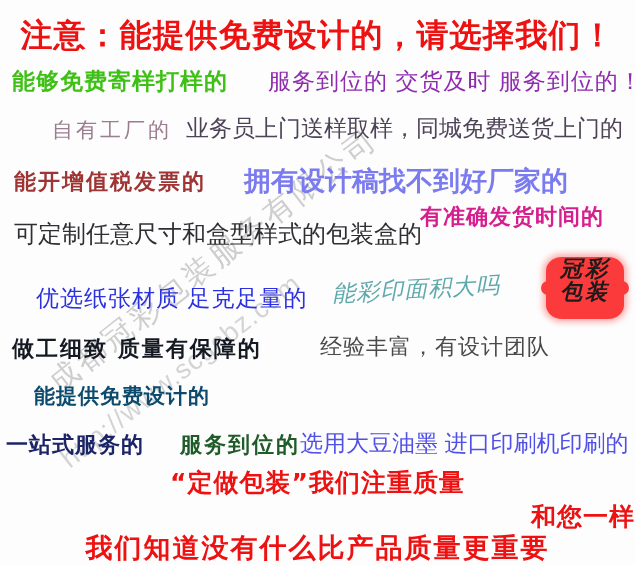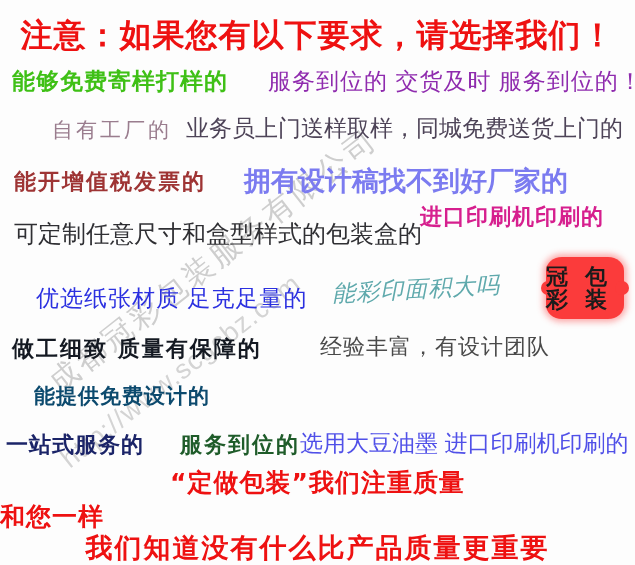--- a/index.html
+++ b/index.html
@@ -128,42 +128,44 @@
   .r8a { left: 6px;   top: 430px; font-size: 22px; font-weight: bold; color: #1b2468;
          font-family: "DejaVu Sans", sans-serif; letter-spacing: 1px; }
   .r8b { left: 180px; top: 430px; font-size: 22px; font-weight: bold; color: #1f5c2a;
          font-family: "DejaVu Sans", sans-serif; letter-spacing: 2px; }
   .r8c { left: 300px; top: 428px; font-size: 23px; color: #5050e8; letter-spacing: 0px; }
 
   
   .f1 { left: 0; right: 0; top: 466px; text-align: center; font-size: 25px;
         font-weight: bold; color: #ee1111; letter-spacing: 1px;
         font-family: "DejaVu Sans", sans-serif; }
-  .f2 { left: 0; right: 0; top: 500px; text-align: left; font-size: 25px;
+  .f2 { left: 0; right: 0; top: 500px; text-align: right; font-size: 25px;
         font-weight: bold; color: #ee1111; letter-spacing: 1px;
         font-family: "DejaVu Sans", sans-serif; }
   .f3 { left: 0; right: 0; top: 530px; text-align: center; font-size: 27px;
         font-weight: bold; color: #ee1111; letter-spacing: 2px;
         font-family: "DejaVu Sans", sans-serif; }
 
   
   .stamp {
     position: absolute;
     left: 546px;
     top: 257px;
     width: 78px;
     height: 62px;
     z-index: 6;
     background: #fb3b3b;
     border-radius: 16px 16px 16px 16px / 14px 14px 14px 14px;
     box-shadow: 0 0 6px 3px rgba(251,70,70,.45);
     display: flex;
+    flex-direction: column;
     align-items: center;
     justify-content: flex-start;
     line-height: 1.05;
+    font-style: italic;
   }
   .stamp::before,
   .stamp::after {
     content: "";
     position: absolute;
     width: 14px; height: 14px;
     background: #fb3b3b;
     border-radius: 50%;
   }
   .stamp::before { left: -5px; top: 24px; }
@@ -184,32 +186,32 @@
 <div id="poster">
 
   <div class="wm-layer">
     <div class="wm wm-company">成都冠彩包装服务有限公司</div>
     <div class="wm wm-url">http://www.scgcbz.com</div>
   </div>
   <div class="wm-script">能彩印面积大吗</div>
 
   <div class="content">
 
-    <div class="line headline">注意：如果您有以下要求，请选择我们！</div>
+    <div class="line headline">注意：能提供免费设计的，请选择我们！</div>
 
     <div class="line r1a">能够免费寄样打样的</div>
     <div class="line r1b">服务到位的 交货及时 服务到位的！</div>
 
     <div class="line r2a">自有工厂的</div>
     <div class="line r3a">能开增值税发票的</div>
 
     <div class="line r2b">业务员上门送样取样，同城免费送货上门的</div>
     <div class="line r3b">拥有设计稿找不到好厂家的</div>
 
-    <div class="line r4a">进口印刷机印刷的</div>
+    <div class="line r4a">有准确发货时间的</div>
     <div class="line r4b">可定制任意尺寸和盒型样式的包装盒的</div>
 
     <div class="line r5a">优选纸张材质 足克足量的</div>
 
     <div class="line r6a">做工细致  质量有保障的</div>
     <div class="line r6b">经验丰富，有设计团队</div>
 
     <div class="line r7a">能提供免费设计的</div>
 
     <div class="line r8a">一站式服务的</div>

